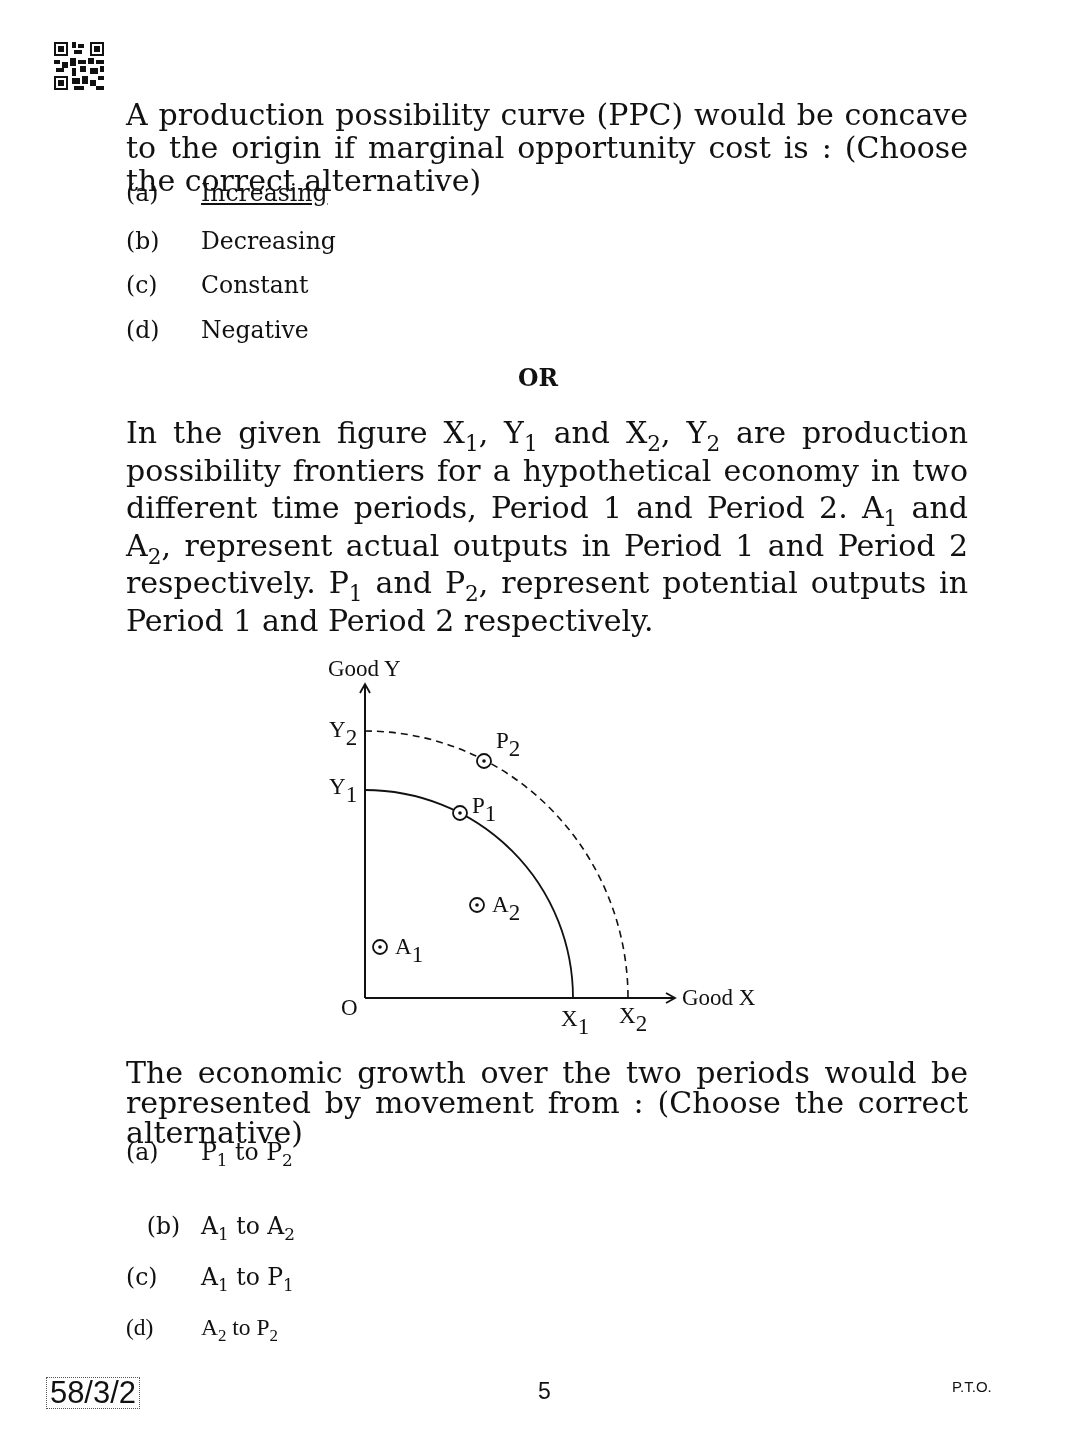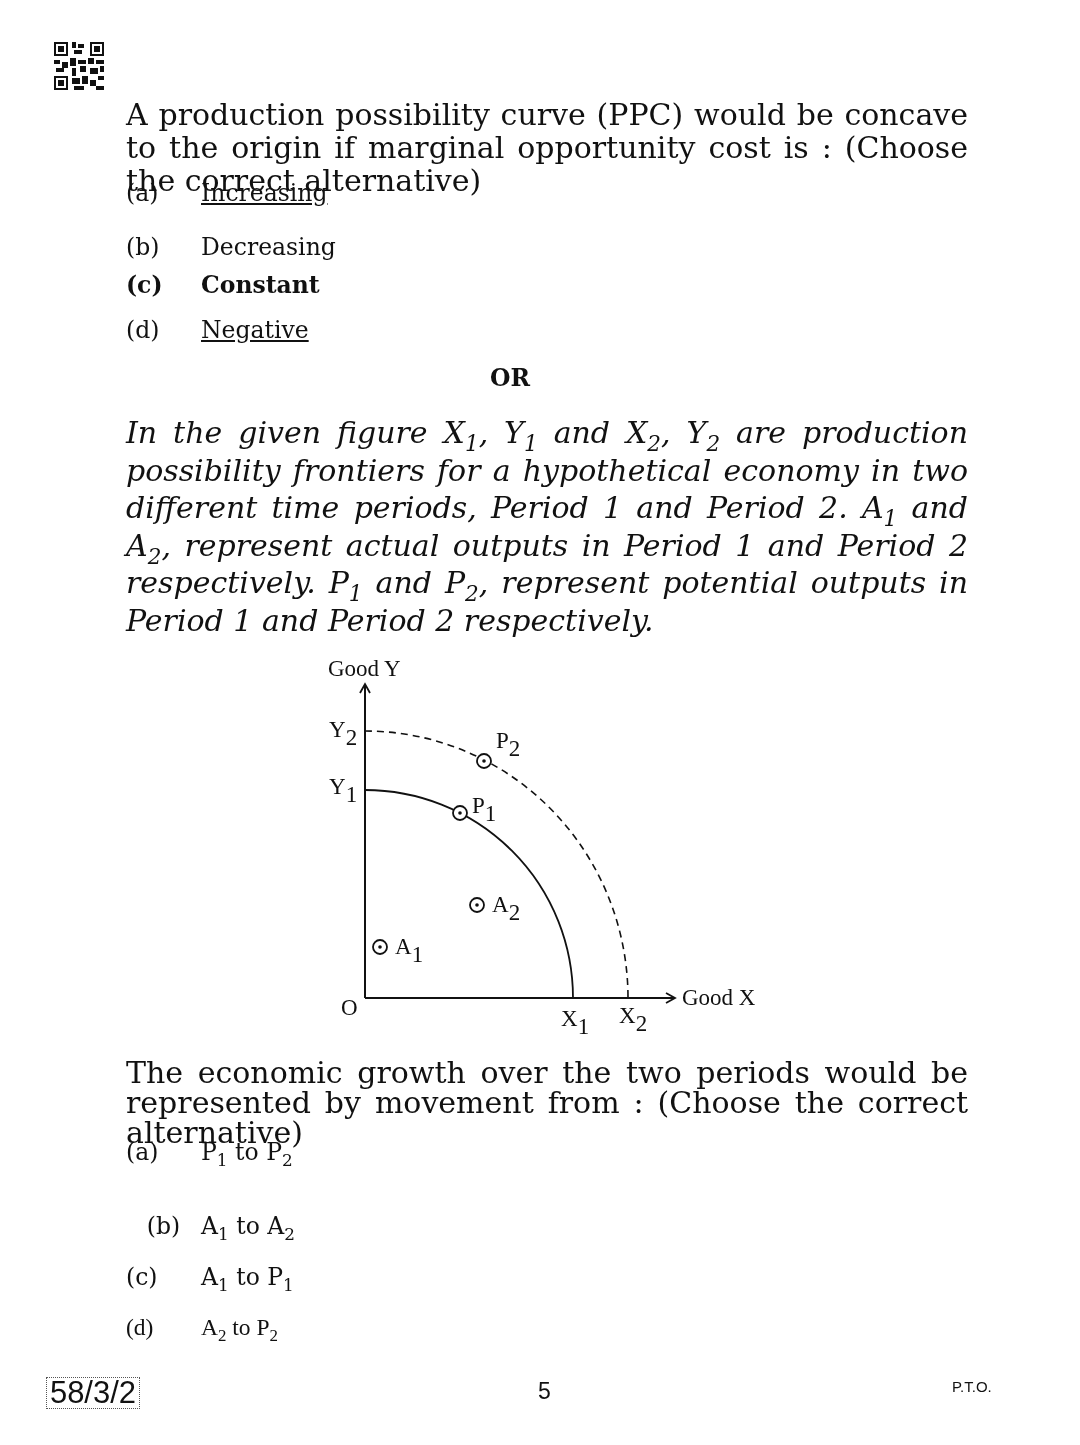--- a/index.html
+++ b/index.html
@@ -2,26 +2,26 @@
 <html><head>
 <meta charset="utf-8">
 <style>
   html, body { margin:0; padding:0; background:#ffffff; }
   body { width:1080px; height:1445px; position:relative; overflow:hidden;
          font-family:"DejaVu Serif","Liberation Serif",serif; color:#111; }
   .qr { position:absolute; left:54px; top:42px; width:50px; height:48px; }
   .para { position:absolute; left:126px; width:842px; font-size:30px; line-height:33px;
           text-align:justify; text-align-last:left; }
   .p1 { top:98px; line-height:33px; }
-  .p2 { top:414px; line-height:37.5px;font-style:italic; }
+  .p2 { top:414px; line-height:37.5px; }
   .p3 { top:1058px; line-height:30px; }
   .opt { position:absolute; left:126px; font-size:23.5px; height:30px; line-height:30px; white-space:nowrap; }
   .opt .lbl { display:inline-block; width:75px; }
   .or { position:absolute; left:0; width:1020px; text-align:center; top:364px;
-        font-weight:bold; font-size:23.5px; }
+        font-weight:bold; font-size:23.5px;padding-left:28px; }
   sub { font-size:0.72em; vertical-align:-0.35em; line-height:0; }
   .fig { position:absolute; left:0; top:0; width:1080px; height:1445px; pointer-events:none; }
   .fig text { font-family:"Liberation Serif","DejaVu Serif",serif; font-size:23px; fill:#111; }
   .footer-code { position:absolute; left:46px; top:1377px; width:92px; height:30px;
                  border:1.5px dotted #555; font-family:"Liberation Sans","DejaVu Sans",sans-serif;
                  font-size:31px; line-height:30px; text-align:center; }
   .footer-page { position:absolute; left:538px; top:1378px; font-family:"Liberation Sans","DejaVu Sans",sans-serif; font-size:23px; }
   .footer-pto { position:absolute; left:952px; top:1378px; font-family:"Liberation Sans","DejaVu Sans",sans-serif; font-size:15px; }
 </style>
 </head>
@@ -57,27 +57,27 @@
     <rect x="22" y="17" width="3" height="2" fill="#111"></rect>
   <rect x="10" y="22" width="5" height="2" fill="#111"></rect>
     <rect x="21" y="22" width="4" height="2" fill="#111"></rect>
 </svg>
 
 <div class="para p1">A production possibility curve (PPC) would be concave to the origin if marginal opportunity cost is : (Choose the correct alternative)</div>
 
 <div class="opt" style="top:178px;text-decoration:underline;">
   <span class="lbl">(a)</span><span>Increasing</span>
 </div>
-<div class="opt" style="top:232px;">
+<div class="opt" style="top:226px;">
   <span class="lbl">(b)</span><span>Decreasing</span>
 </div>
-<div class="opt" style="top:270px;font-weight:bold;">
+<div class="opt" style="top:270px;">
   <span class="lbl">(c)</span><span>Constant</span>
 </div>
-<div class="opt" style="top:315px;text-decoration:underline;">
+<div class="opt" style="top:315px;">
   <span class="lbl">(d)</span><span>Negative</span>
 </div>
 
 <div class="or">OR</div>
 
 <div class="para p2"><span>In the given figure X</span><sub>1</sub><span>, Y</span><sub>1</sub><span> and X</span><sub>2</sub><span>, Y</span><sub>2</sub><span> are production possibility frontiers for a hypothetical economy in two different time periods, Period 1 and Period 2. A</span><sub>1</sub><span> and A</span><sub>2</sub><span>, represent actual outputs in Period 1 and Period 2 respectively. P</span><sub>1</sub><span> and P</span><sub>2</sub><span>, represent potential outputs in Period 1 and Period 2 respectively.</span></div>
 
 <svg class="fig" viewBox="0 0 1080 1445">
   <defs>
     <marker id="arrowHead" markerWidth="12" markerHeight="12" refX="10" refY="6" orient="auto" markerUnits="userSpaceOnUse">

